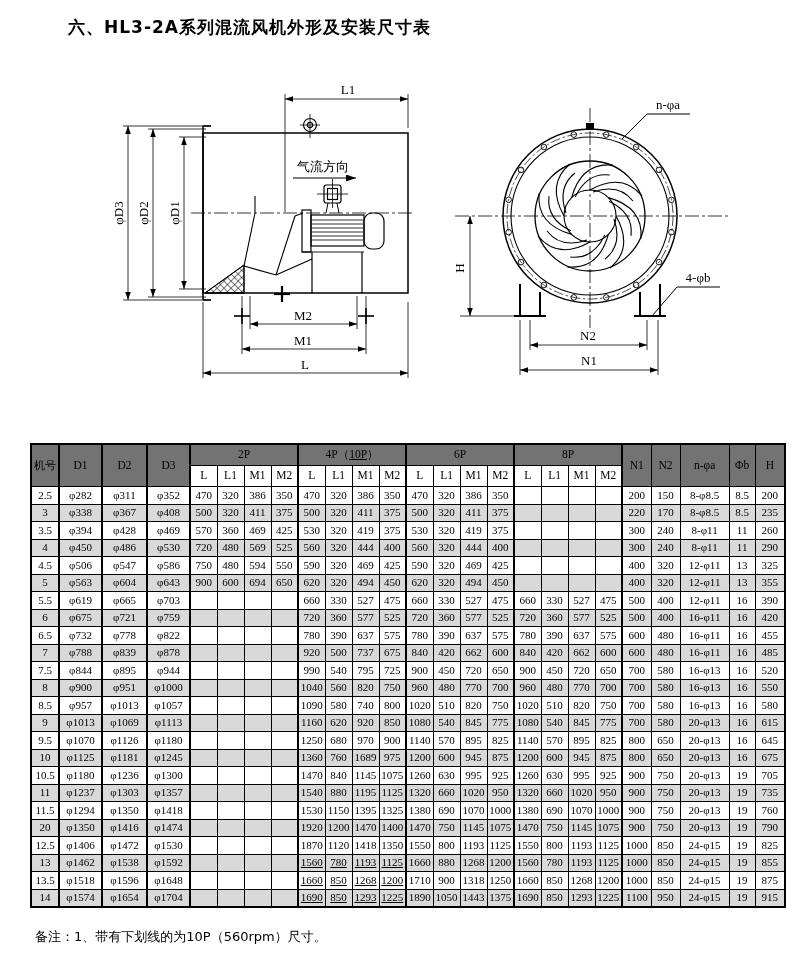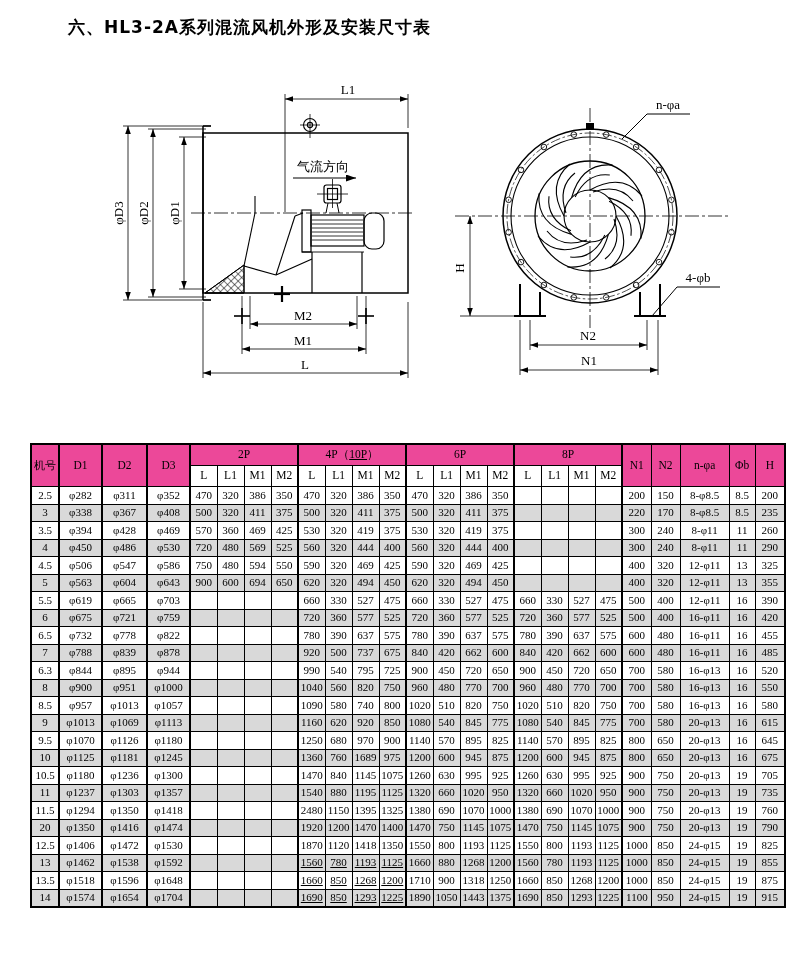--- a/index.html
+++ b/index.html
@@ -6,21 +6,21 @@
   body{width:800px;height:978px;position:relative;font-family:"Liberation Serif",serif;color:#000;}
   .title{position:absolute;left:68px;top:16px;font-size:17px;font-weight:bold;letter-spacing:1px;font-family:"DejaVu Sans",sans-serif;}
   .svgbox{position:absolute;}
   svg text{font-family:"Liberation Serif",serif;fill:#000;}
   svg .cjk{font-family:"DejaVu Sans",sans-serif;}
   
   .tblwrap{position:absolute;left:30px;top:443px;}
   table{border-collapse:collapse;table-layout:fixed;width:756px;border:2px solid #000;}
   th,td{border:1px solid #000;padding:0;text-align:center;vertical-align:middle;
         font-size:11px;line-height:1;font-weight:normal;overflow:hidden;white-space:nowrap;}
-  thead th{height:20px;background:#ec4899;font-size:11.5px;}
+  thead th{height:20px;background:#737373;font-size:11.5px;}
   thead tr.sub th{background:#fff;}
   tbody td{height:16.5px;background:#fff;}
   tbody tr.shade td{background:#d9d9d9;}
   .bl{border-left:2px solid #000 !important;}
   .u{text-decoration:underline;}
   col.c-no{width:28px;} col.c-d1{width:43px;} col.c-d2{width:45px;} col.c-d3{width:43px;}
   col.c-n{width:27px;} col.c-n1{width:29px;} col.c-n2{width:29px;}
   col.c-na{width:49px;} col.c-b{width:26px;} col.c-h{width:30px;}
   .cjk-th{font-family:"DejaVu Sans",sans-serif;font-size:11px;margin-left:36px;}
   
@@ -574,21 +574,21 @@
           <td>420</td>
           <td>662</td>
           <td>600</td>
           <td class="bl">600</td>
           <td>480</td>
           <td>16-φ11</td>
           <td>16</td>
           <td>485</td>
         </tr>
         <tr>
-          <td>6.3</td>
+          <td>7.5</td>
           <td class="bl">φ844</td>
           <td class="bl">φ895</td>
           <td class="bl">φ944</td>
           <td class="bl"></td>
           <td></td>
           <td></td>
           <td></td>
           <td class="bl">990</td>
           <td>540</td>
           <td>795</td>
@@ -798,21 +798,21 @@
         </tr>
         <tr>
           <td>11.5</td>
           <td class="bl">φ1294</td>
           <td class="bl">φ1350</td>
           <td class="bl">φ1418</td>
           <td class="bl"></td>
           <td></td>
           <td></td>
           <td></td>
-          <td class="bl">2480</td>
+          <td class="bl">1530</td>
           <td>1150</td>
           <td>1395</td>
           <td>1325</td>
           <td class="bl">1380</td>
           <td>690</td>
           <td>1070</td>
           <td>1000</td>
           <td class="bl">1380</td>
           <td>690</td>
           <td>1070</td>
@@ -956,13 +956,14 @@
           <td>950</td>
           <td>24-φ15</td>
           <td>19</td>
           <td>915</td>
         </tr>
       </tbody>
 </table>
 </div>
 
 <div class="notes">
+  <div><span>备注：</span><span>1、带有下划线的为10P（560rpm）尺寸。</span></div>
 </div>
 
 </body></html>

